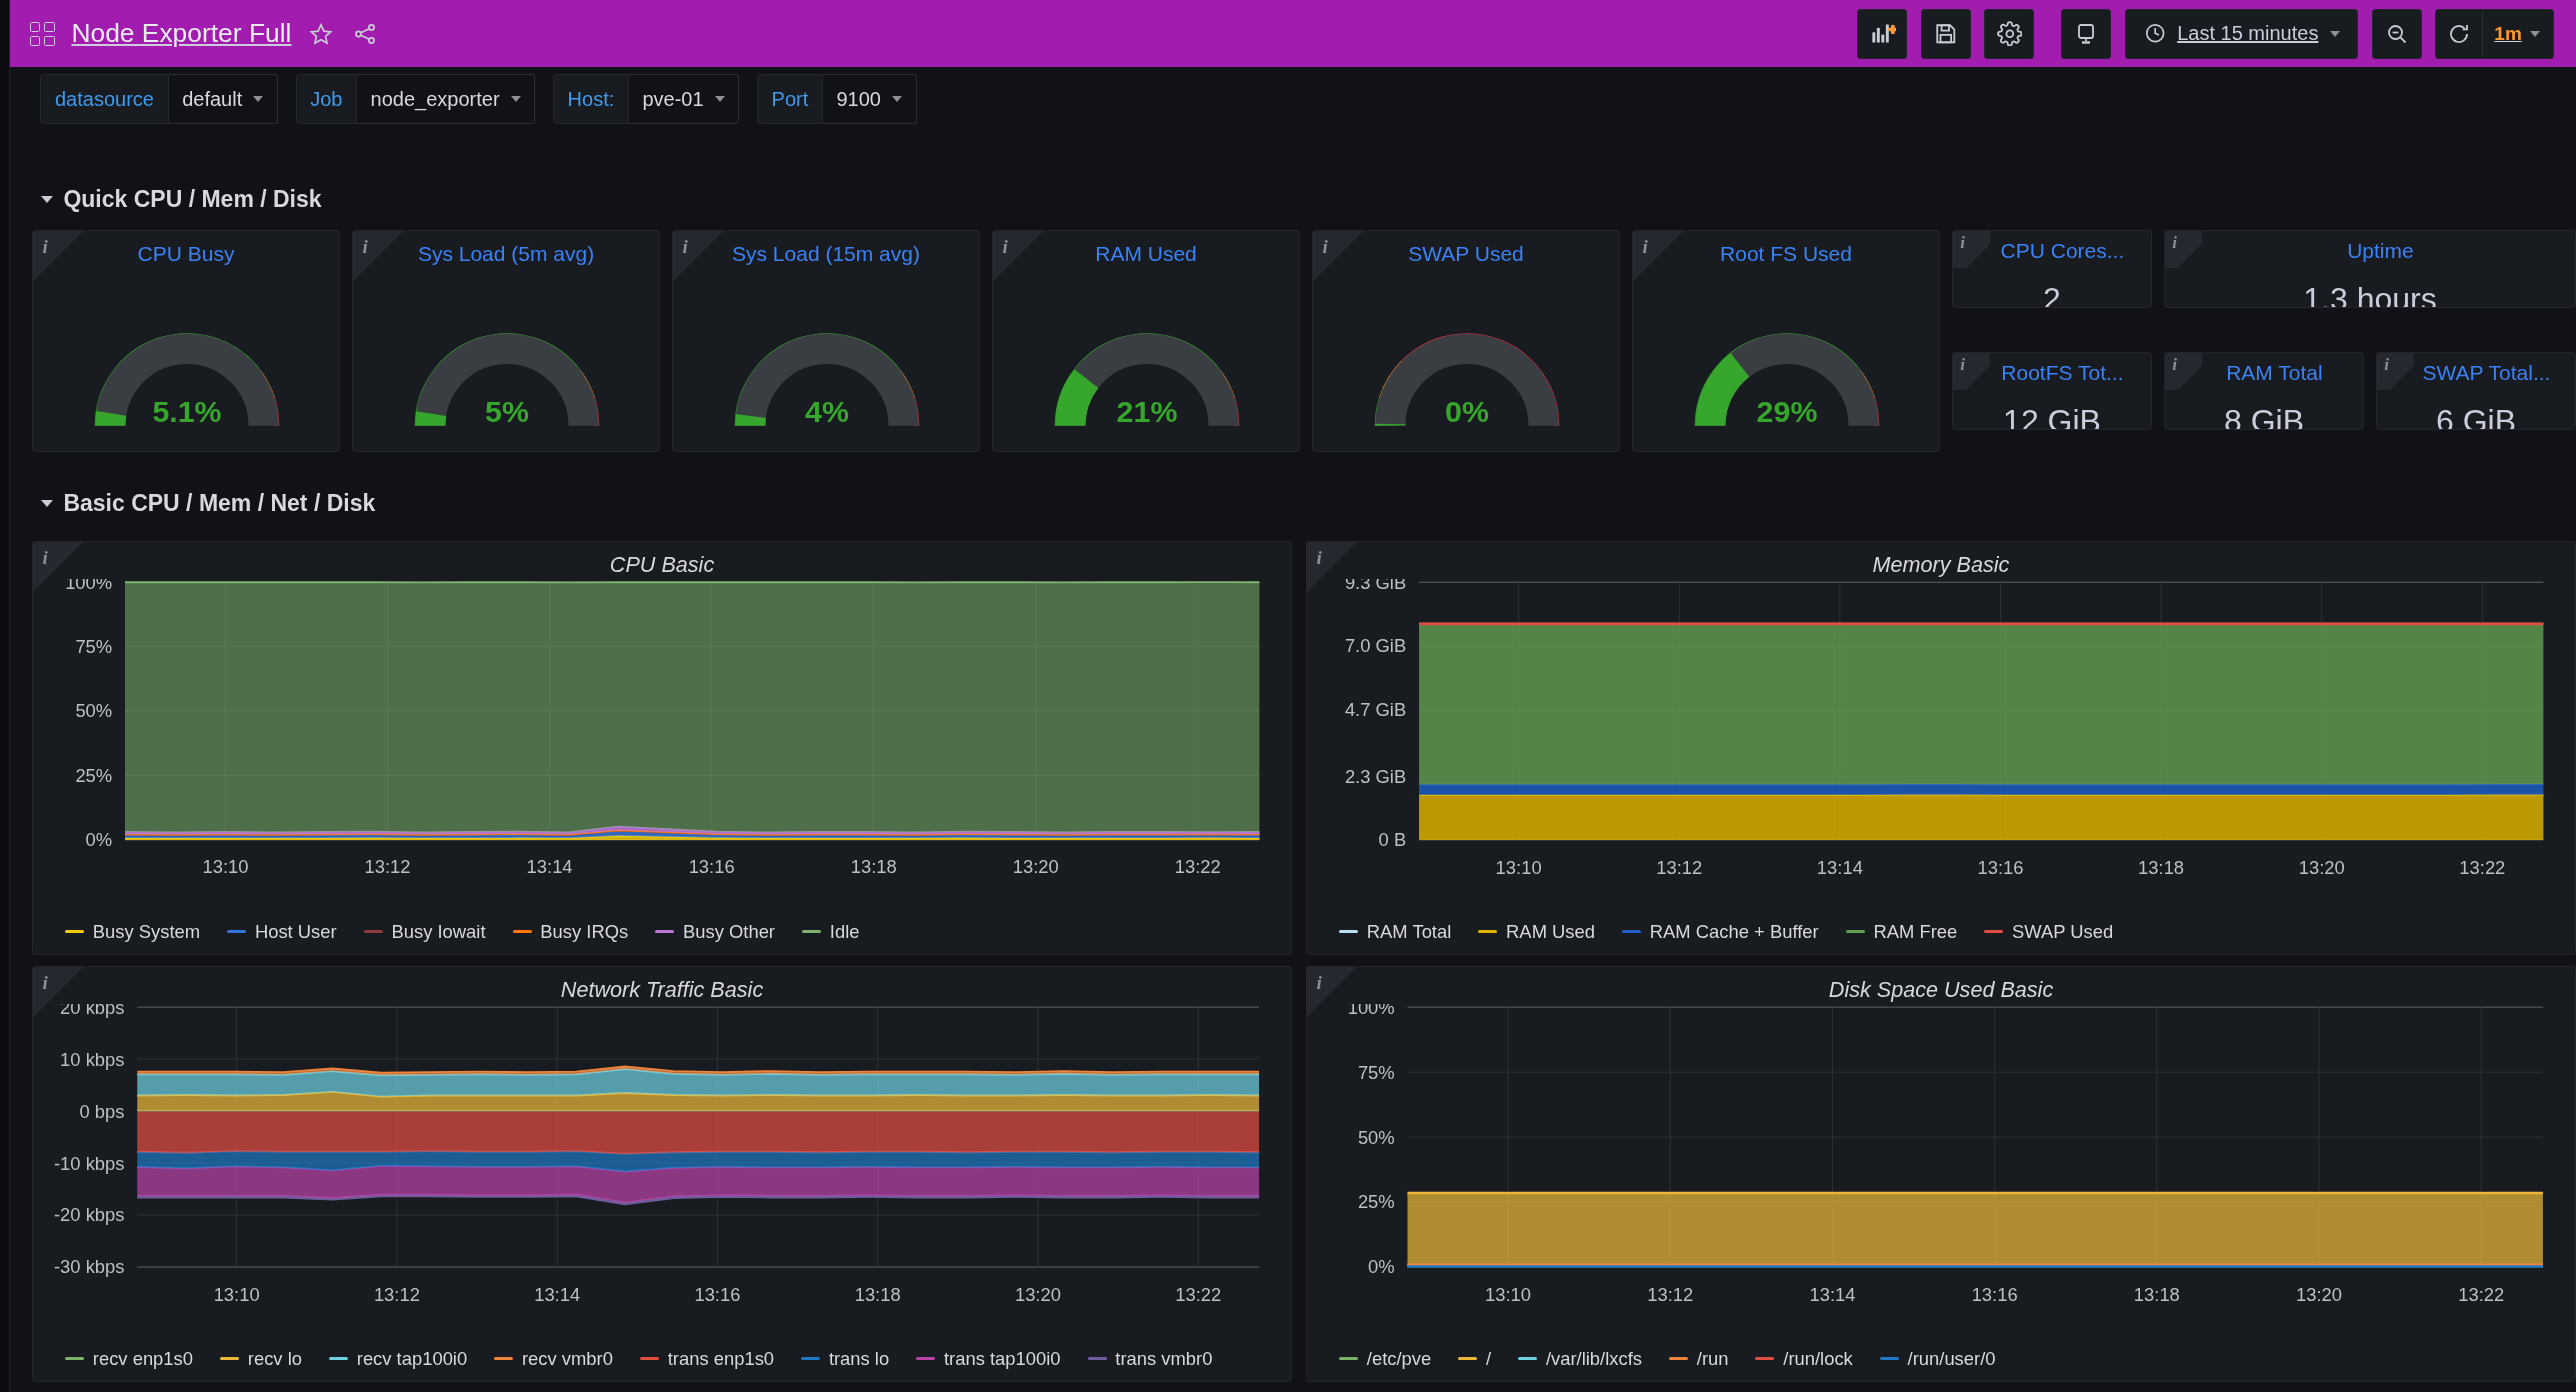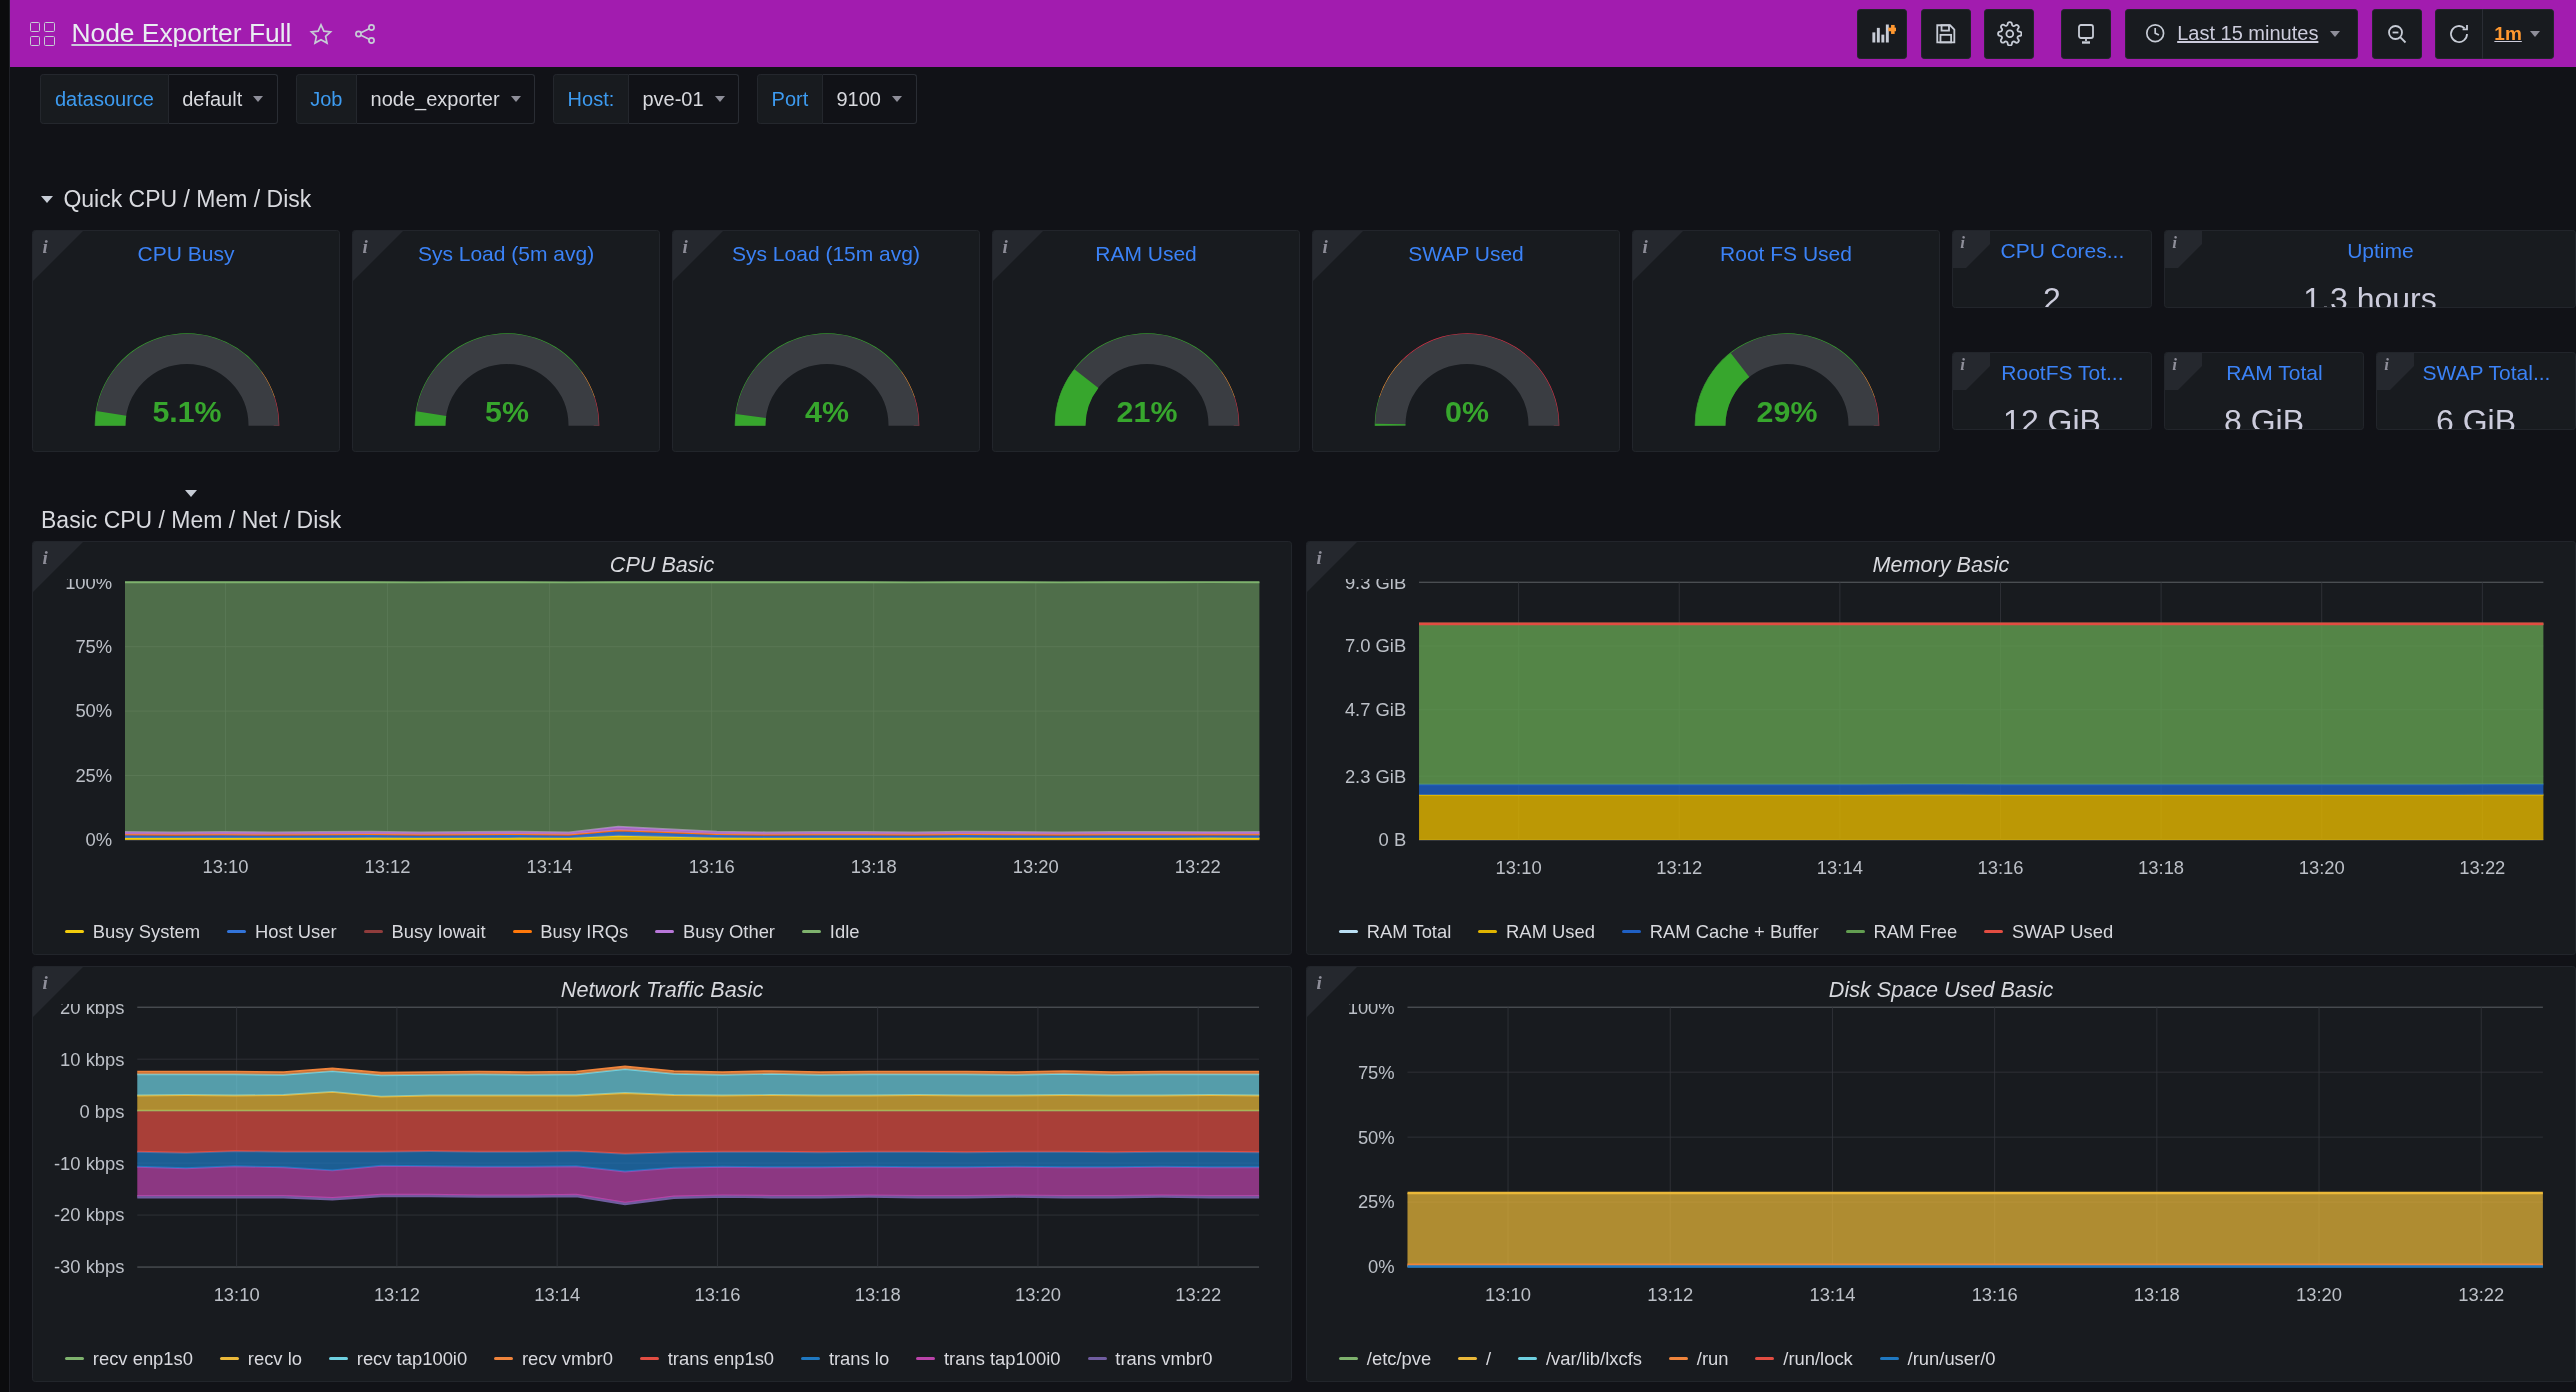--- a/index.html
+++ b/index.html
@@ -74,21 +74,21 @@
   }
   .var-select {
     height: 50px; background: #111217; border: 0.8px solid #2a2d34;
     border-left: none; border-radius: 0 3.2px 3.2px 0;
     display: flex; align-items: center; gap: 11.2px; padding: 0 13.6px;
     font-size: 20px; color: #d8d9de; white-space: nowrap; cursor: pointer;
   }
 
   
   .row-header {
-    position: absolute; display: flex; align-items: center; gap: 10.4px; cursor: pointer;
+    position: absolute; display: flex; align-items: center; gap: 10.4px; cursor: pointer; font-weight: bold;
   }
   .row-header .rh-chev {
     width: 0; height: 0; border-left: 6.4px solid transparent; border-right: 6.4px solid transparent;
     border-top: 7.2px solid #c7ccd6;
   }
   .row-header .rh-text { font-size: 23px; color: #d8d9de; }
 
   
   .panel {
     position: absolute; background: #181b1f; border: 0.8px solid #22252b; border-radius: 3.2px;
@@ -266,21 +266,21 @@
       <span>9100</span>
       <span class="chev"></span>
     </div>
   </div>
 </div>
 
 <div class="row-header" style="left:41px; top:186px;">
   <span class="rh-chev"></span>
   <span class="rh-text">Quick CPU / Mem / Disk</span>
 </div>
-<div class="row-header" style="left:41px; top:490px;flex-direction:column;">
+<div class="row-header" style="left:41px; top:490px;">
   <span class="rh-chev"></span>
   <span class="rh-text">Basic CPU / Mem / Net / Disk</span>
 </div>
 
 <div id="gauge-panels">
     <div class="panel" style="left: 32px; top: 230px; width: 308px; height: 222px;">
     <div class="panel-corner">
         <span class="info-i">i</span>
       </div>
     <div class="panel-title">CPU Busy</div>

